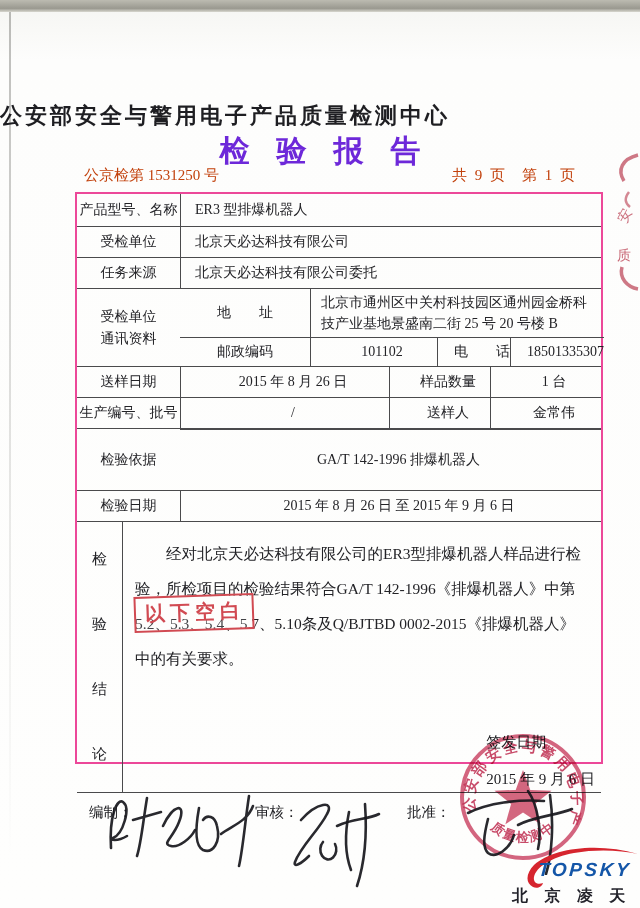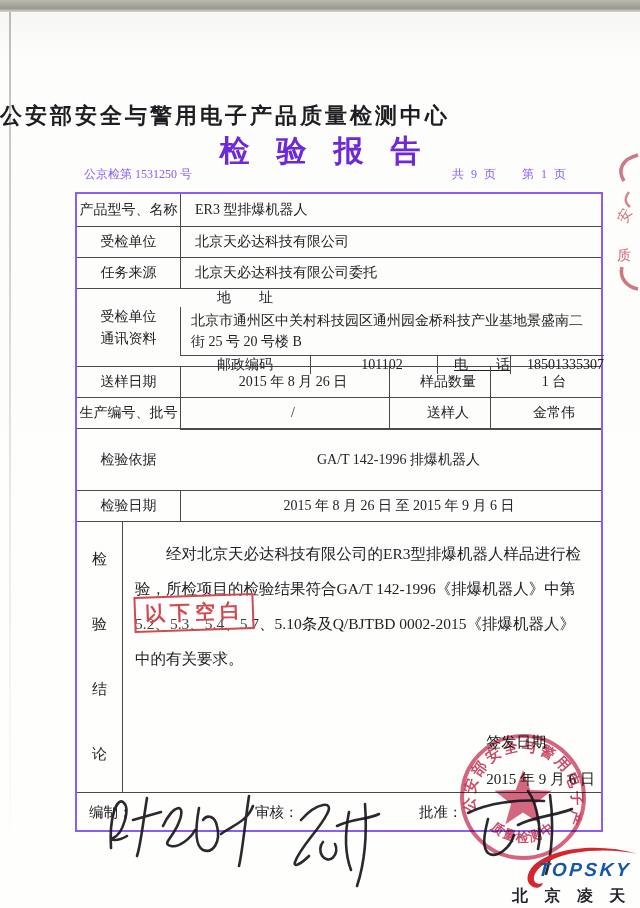--- a/index.html
+++ b/index.html
@@ -10,53 +10,53 @@
     color:#26262a; position:relative; overflow:hidden;
   }
   .scanner-strip { position:absolute; left:0; top:0; width:640px; height:12px;
     background:linear-gradient(180deg,#bcbbb1 0%,#9a9990 70%,#d8d7cf 100%); }
   .page-edge-line { position:absolute; left:9px; top:12px; width:2px; height:845px;
     background:linear-gradient(180deg,rgba(110,110,105,.45),rgba(140,140,135,.18) 60%,rgba(140,140,135,0)); }
   .org-title { position:absolute; top:101px; left:0; width:640px; 
     font-size:22px; font-weight:600; letter-spacing:3px; color:#1e1e22; }
   .report-title { position:absolute; top:131px; left:0; width:640px; text-align:center;
     font-size:30px; font-weight:600; letter-spacing:27px; padding-left:27px; color:#6d28d9; }
-  .meta { position:absolute; top:166px; font-size:12px; color:#8b5cf6; }
+  .meta { position:absolute; top:166px; font-size:15px; color:#c2410c; }
   .meta.no { left:84px; }
   .meta.total { left:452px; letter-spacing:2px; }
   .meta.cur { left:522px; letter-spacing:2px; }
 
-  .tbl { position:absolute; left:75px; top:192px; width:528px; height:640px;
-    border:2px solid #8b5cf6; font-size:14px; color:#232327; }
+  .tbl { position:absolute; left:75px; top:192px; width:528px; height:572px;
+    border:2px solid #ec4899; font-size:14px; color:#232327; }
   .tr { display:flex; border-top:1px solid #4a4a4c; }
   .tr.first { border-top:none; }
   .cell { display:flex; align-items:center; border-left:1px solid #4a4a4c; }
   .cell.nb { border-left:none; }
   .lab { width:103px; justify-content:center; text-align:center; flex:none; }
   .val { flex:1; padding-left:14px; }
   .cen { justify-content:center; padding-left:16px; text-align:right; }
   .stack { display:flex; flex-direction:column; flex:1; }
   .subrow { display:flex; border-top:1px solid #4a4a4c; flex:1; }
-  .subrow.first { border-top:none;flex-direction:column; }
+  .subrow.first { border-top:none; }
   .sublab { width:130px; justify-content:center; flex:none; }
   .addr { flex:1; padding:3px 8px 3px 10px; line-height:21px; align-items:center; }
   .pc-val { width:127px; flex:none; }
-  .ph-lab { width:73px; flex:none;text-decoration:underline; }
+  .ph-lab { width:73px; flex:none; }
   .concl-label { width:45px; flex:none; display:flex; flex-direction:column;
     align-items:center; justify-content:center; gap:46px; font-size:15px; }
   .concl-body { flex:1; position:relative; display:block; padding:14px 18px 0 12px; }
   .concl-text { text-indent:2em; font-size:15.5px; line-height:35px; color:#232327; }
   .blank-stamp { position:absolute; left:11px; top:73px; border:2.5px solid #d14a52;
     color:#d14a52; font-size:20px; font-weight:600; letter-spacing:5px;
     padding:2px 7px 3px 9px; transform:rotate(-2deg); background:rgba(255,255,255,.15); }
   .issue { position:absolute; right:6px; bottom:3px; display:flex; gap:18px;
     font-size:15px; color:#202024; white-space:nowrap;flex-direction:column; }
   .sigrow { position:relative; font-size:14.5px; }
   .sigrow span { position:absolute; top:50%; transform:translateY(-50%); }
-  .sig-l1 { left:12px; } .sig-l2 { left:178px; } .sig-l3 { left:342px; }
+  .sig-l1 { left:12px; } .sig-l2 { left:178px; } .sig-l3 { left:330px; }
 
   .overlay { position:absolute; pointer-events:none; }
   .stamp { mix-blend-mode:multiply; }
   .handsig path { fill:none; stroke:#17171c; stroke-width:2.6; stroke-linecap:round; stroke-linejoin:round; opacity:.92; }
 </style>
 </head>
 <body>
 
 <div class="scanner-strip"></div>
 <div class="page-edge-line"></div>

